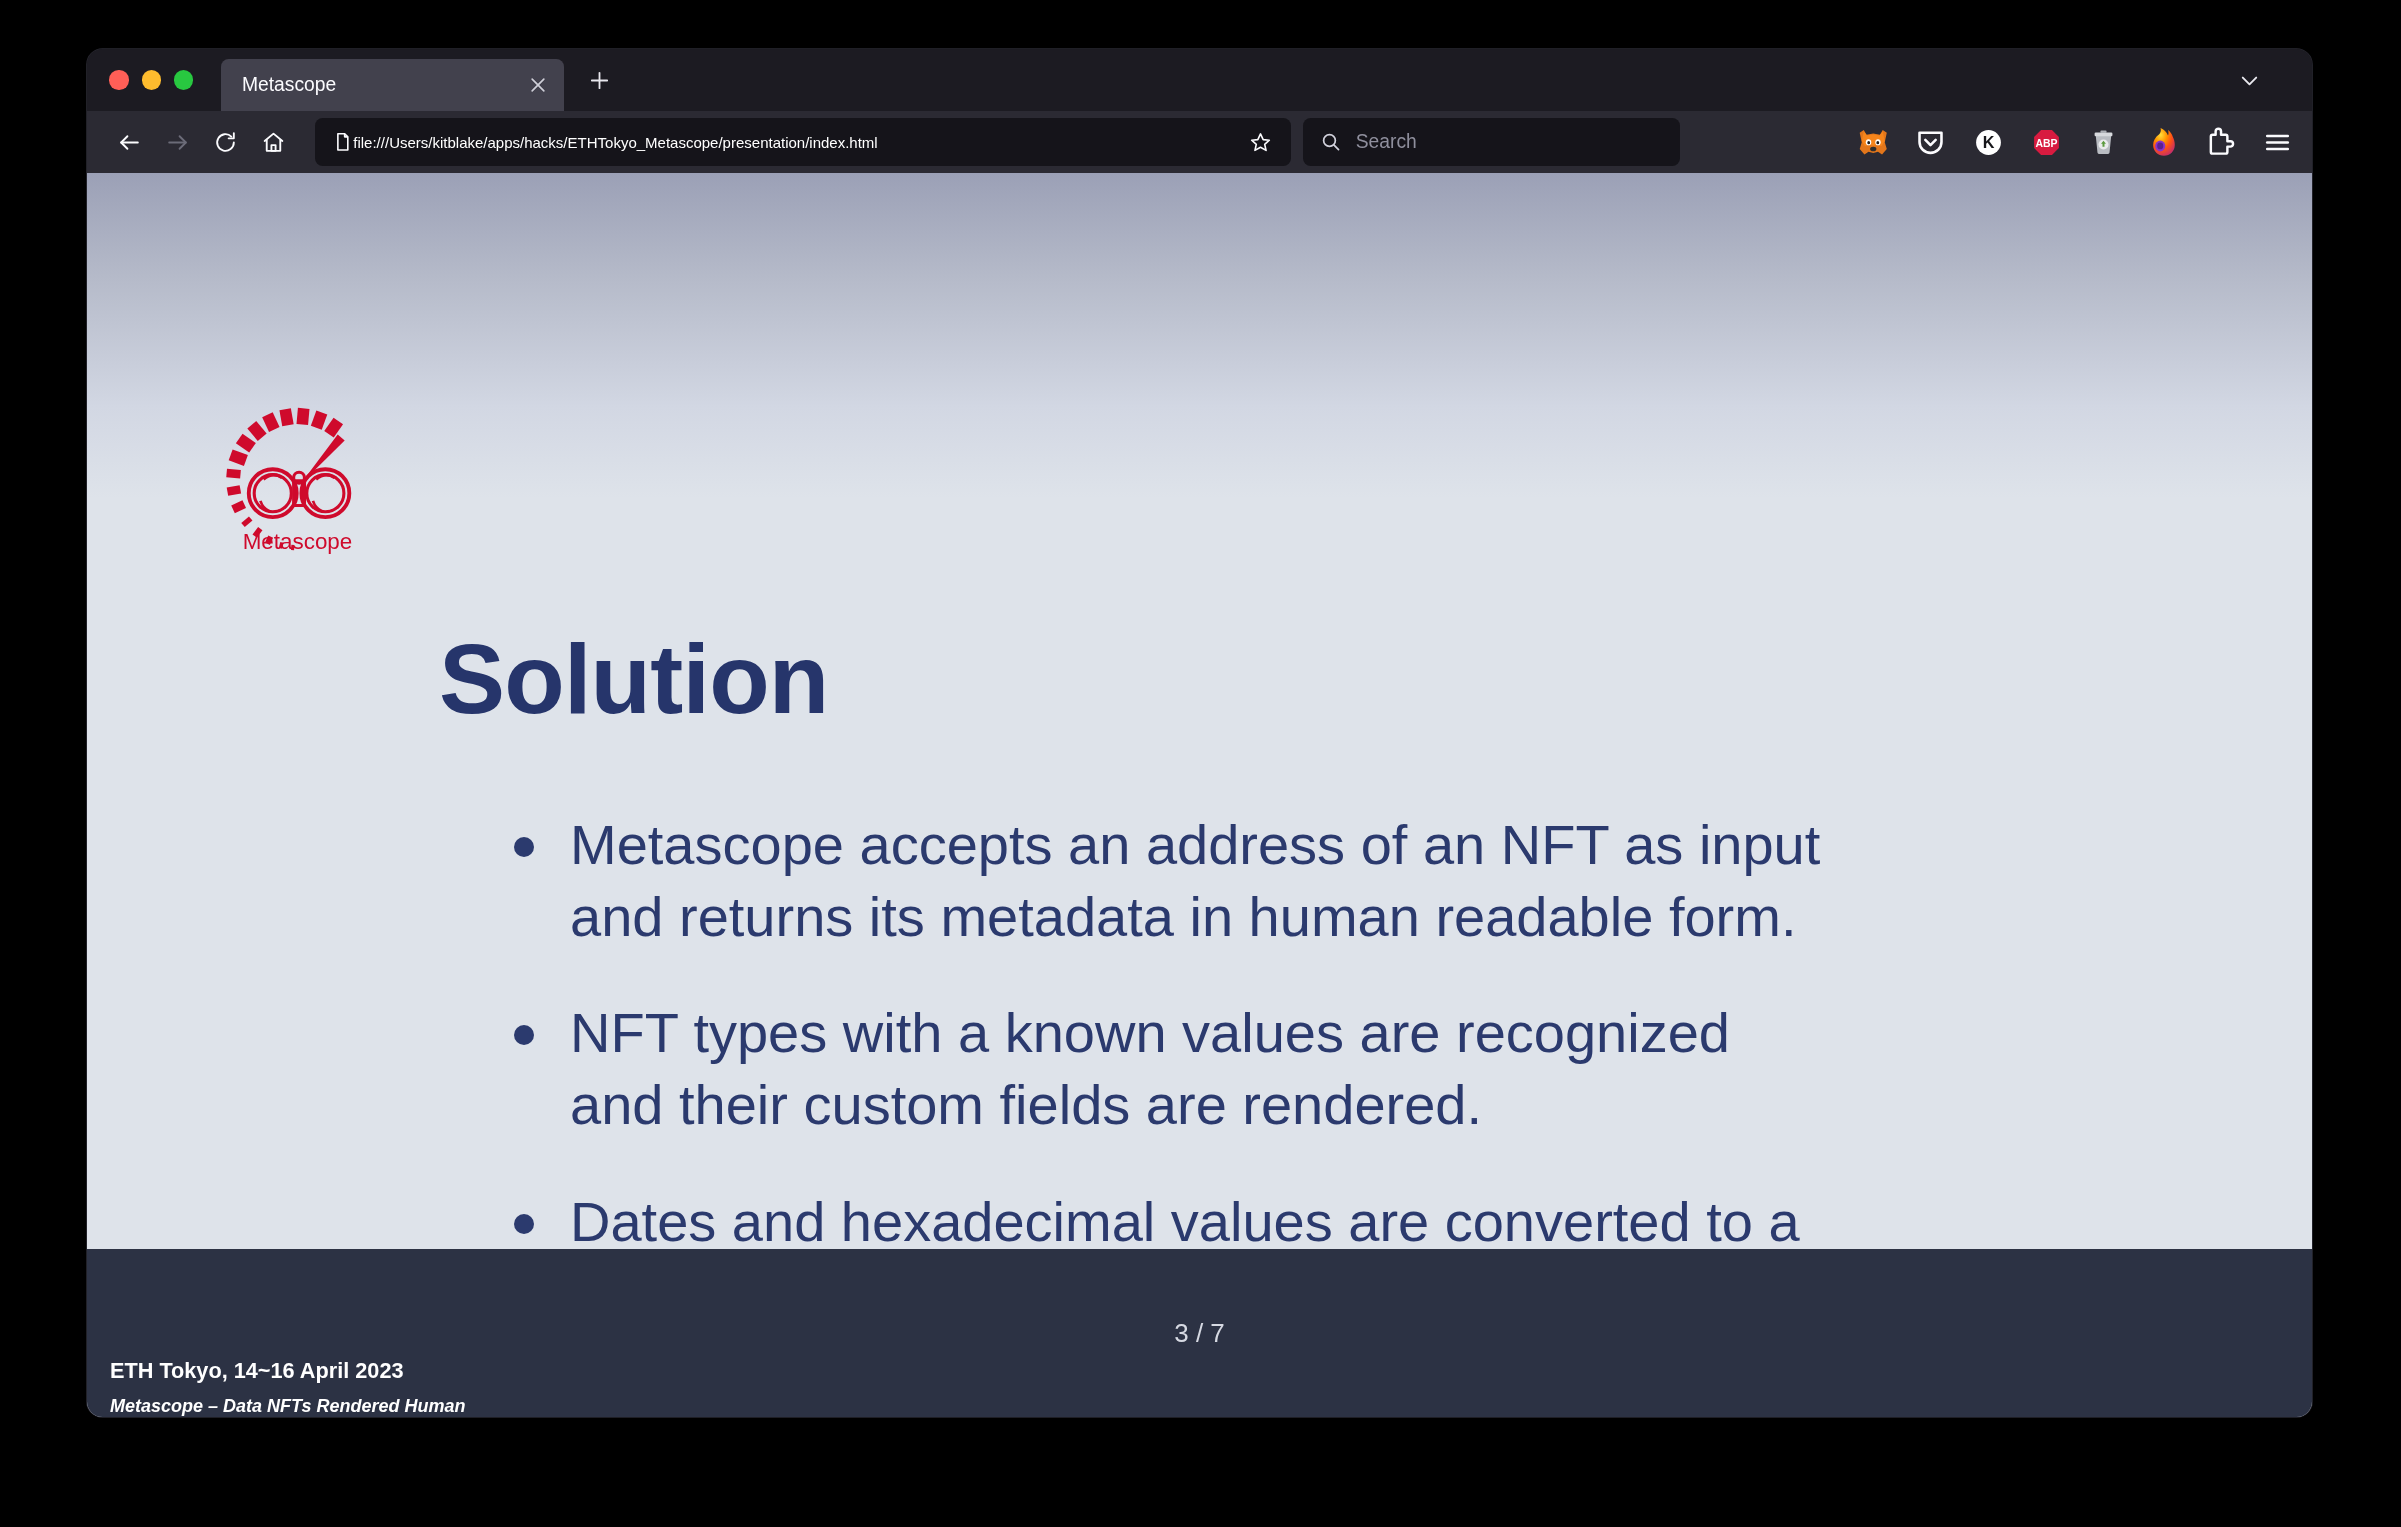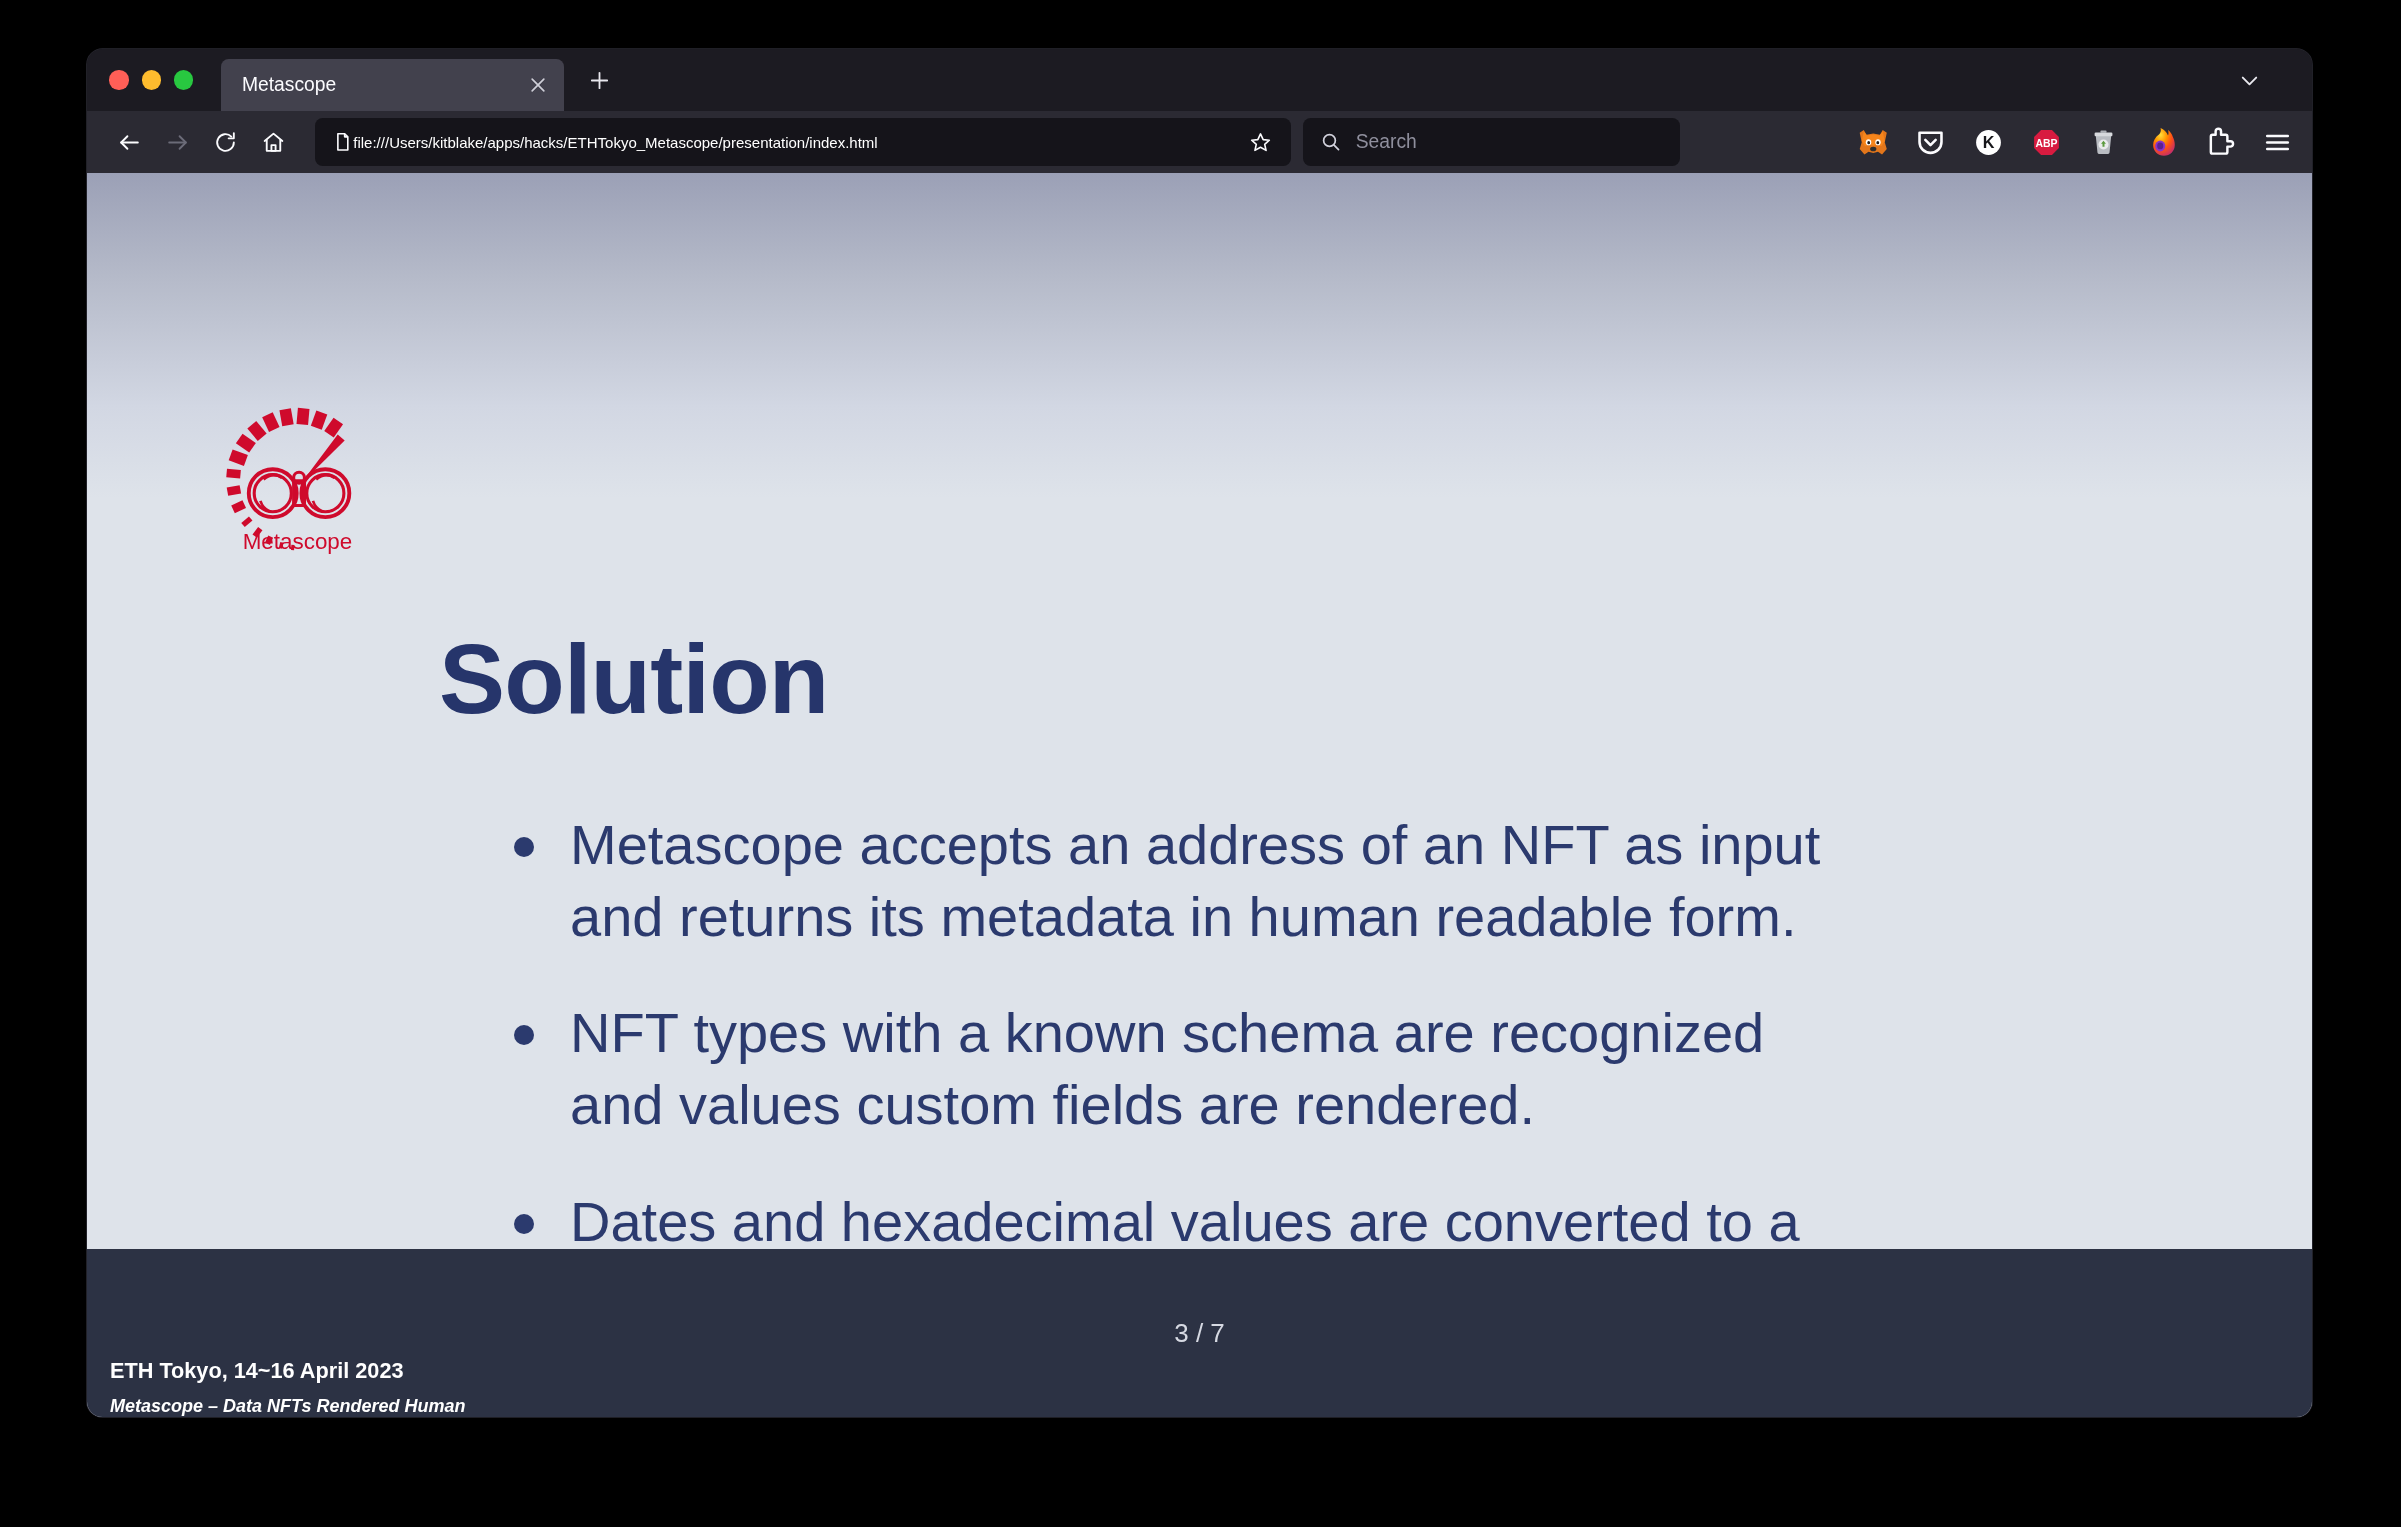--- a/index.html
+++ b/index.html
@@ -419,21 +419,21 @@
 
     <h1 id="slide-title">Solution</h1>
 
     <div id="bullet-list">
       <div class="bullet-row">
         <span class="bullet-dot"></span>
         <span class="bullet-text">Metascope accepts an address of an NFT as input and returns its metadata in human readable form.</span>
       </div>
       <div class="bullet-row">
         <span class="bullet-dot"></span>
-        <span class="bullet-text">NFT types with a known schema are recognized and values custom fields are rendered.</span>
+        <span class="bullet-text">NFT types with a known values are recognized and their custom fields are rendered.</span>
       </div>
       <div class="bullet-row">
         <span class="bullet-dot"></span>
         <span class="bullet-text">Dates and hexadecimal values are converted to a human readable format.</span>
       </div>
     </div>
 
     <div id="slide-footer">
       <div id="footer-left">
         <span id="footer-event">ETH Tokyo, 14~16 April 2023</span>

